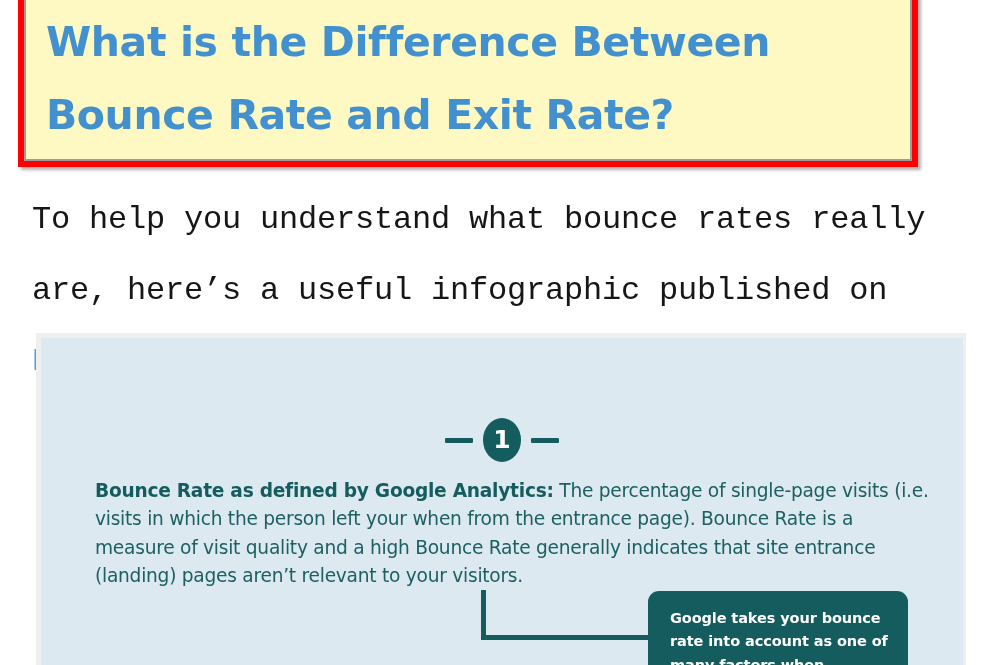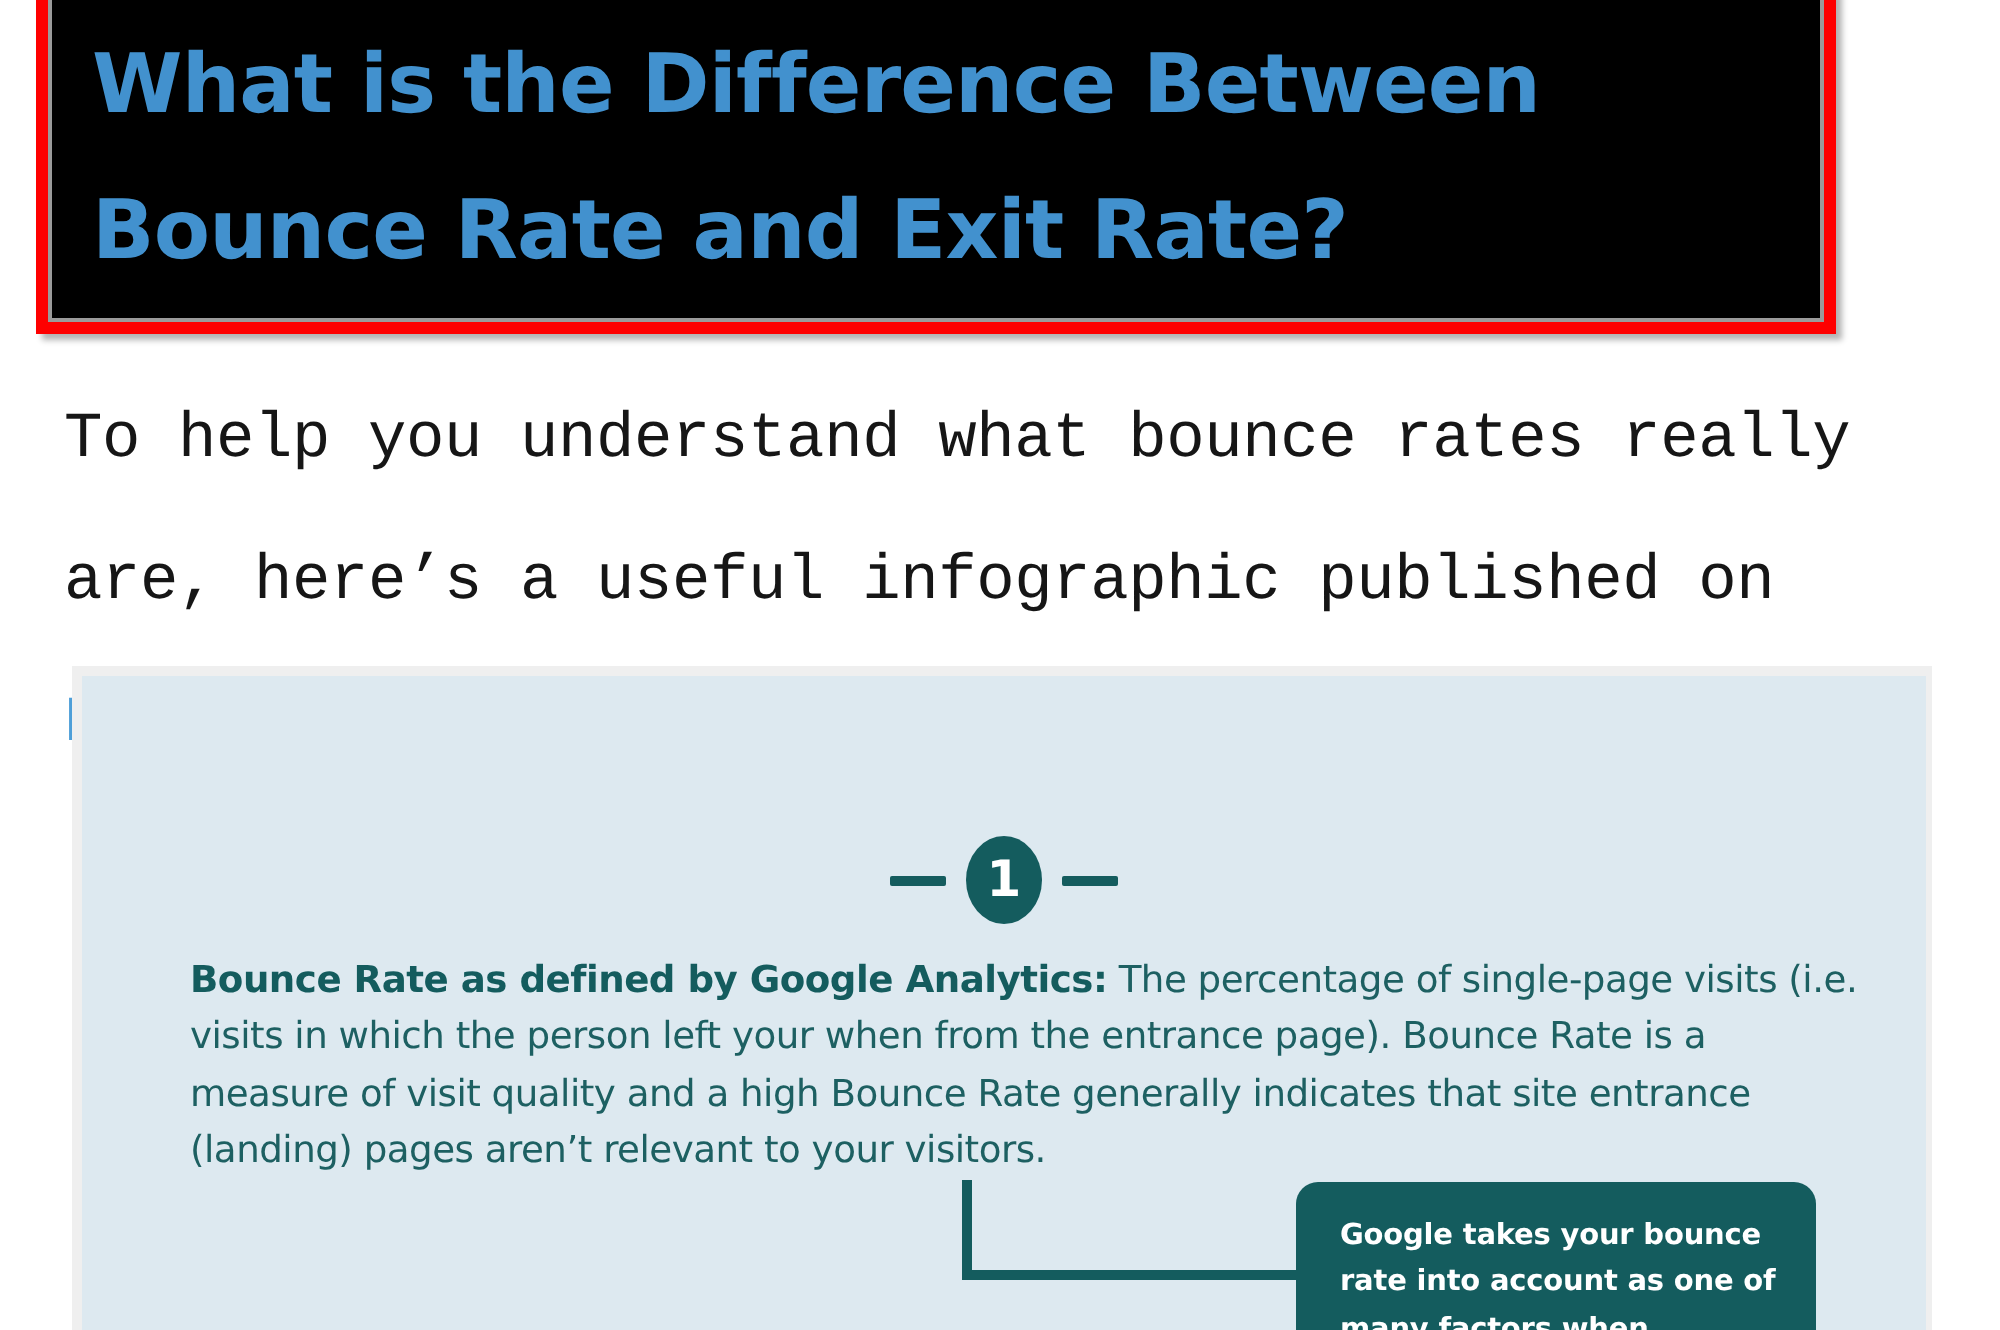--- a/index.html
+++ b/index.html
@@ -27,21 +27,21 @@
     background: #ffffff;
     border: 6px solid #fe0000;
     box-shadow: 3px 3px 3px rgba(0,0,0,0.30);
   }
   .heading-box-inner {
     position: absolute;
     left: 0; top: 0; right: 0; bottom: 0;
     border: 2px solid #9b9b9b;
     border-top: none;
     box-sizing: border-box;
-    background: #000000;
+    background: #fef9c3;
   }
   .page-title {
     position: absolute;
     left: 20px;
     top: 6px;
     width: 830px;
     margin: 0;
     font-family: "DejaVu Sans", sans-serif;
     font-size: 41px;
     font-weight: bold;

